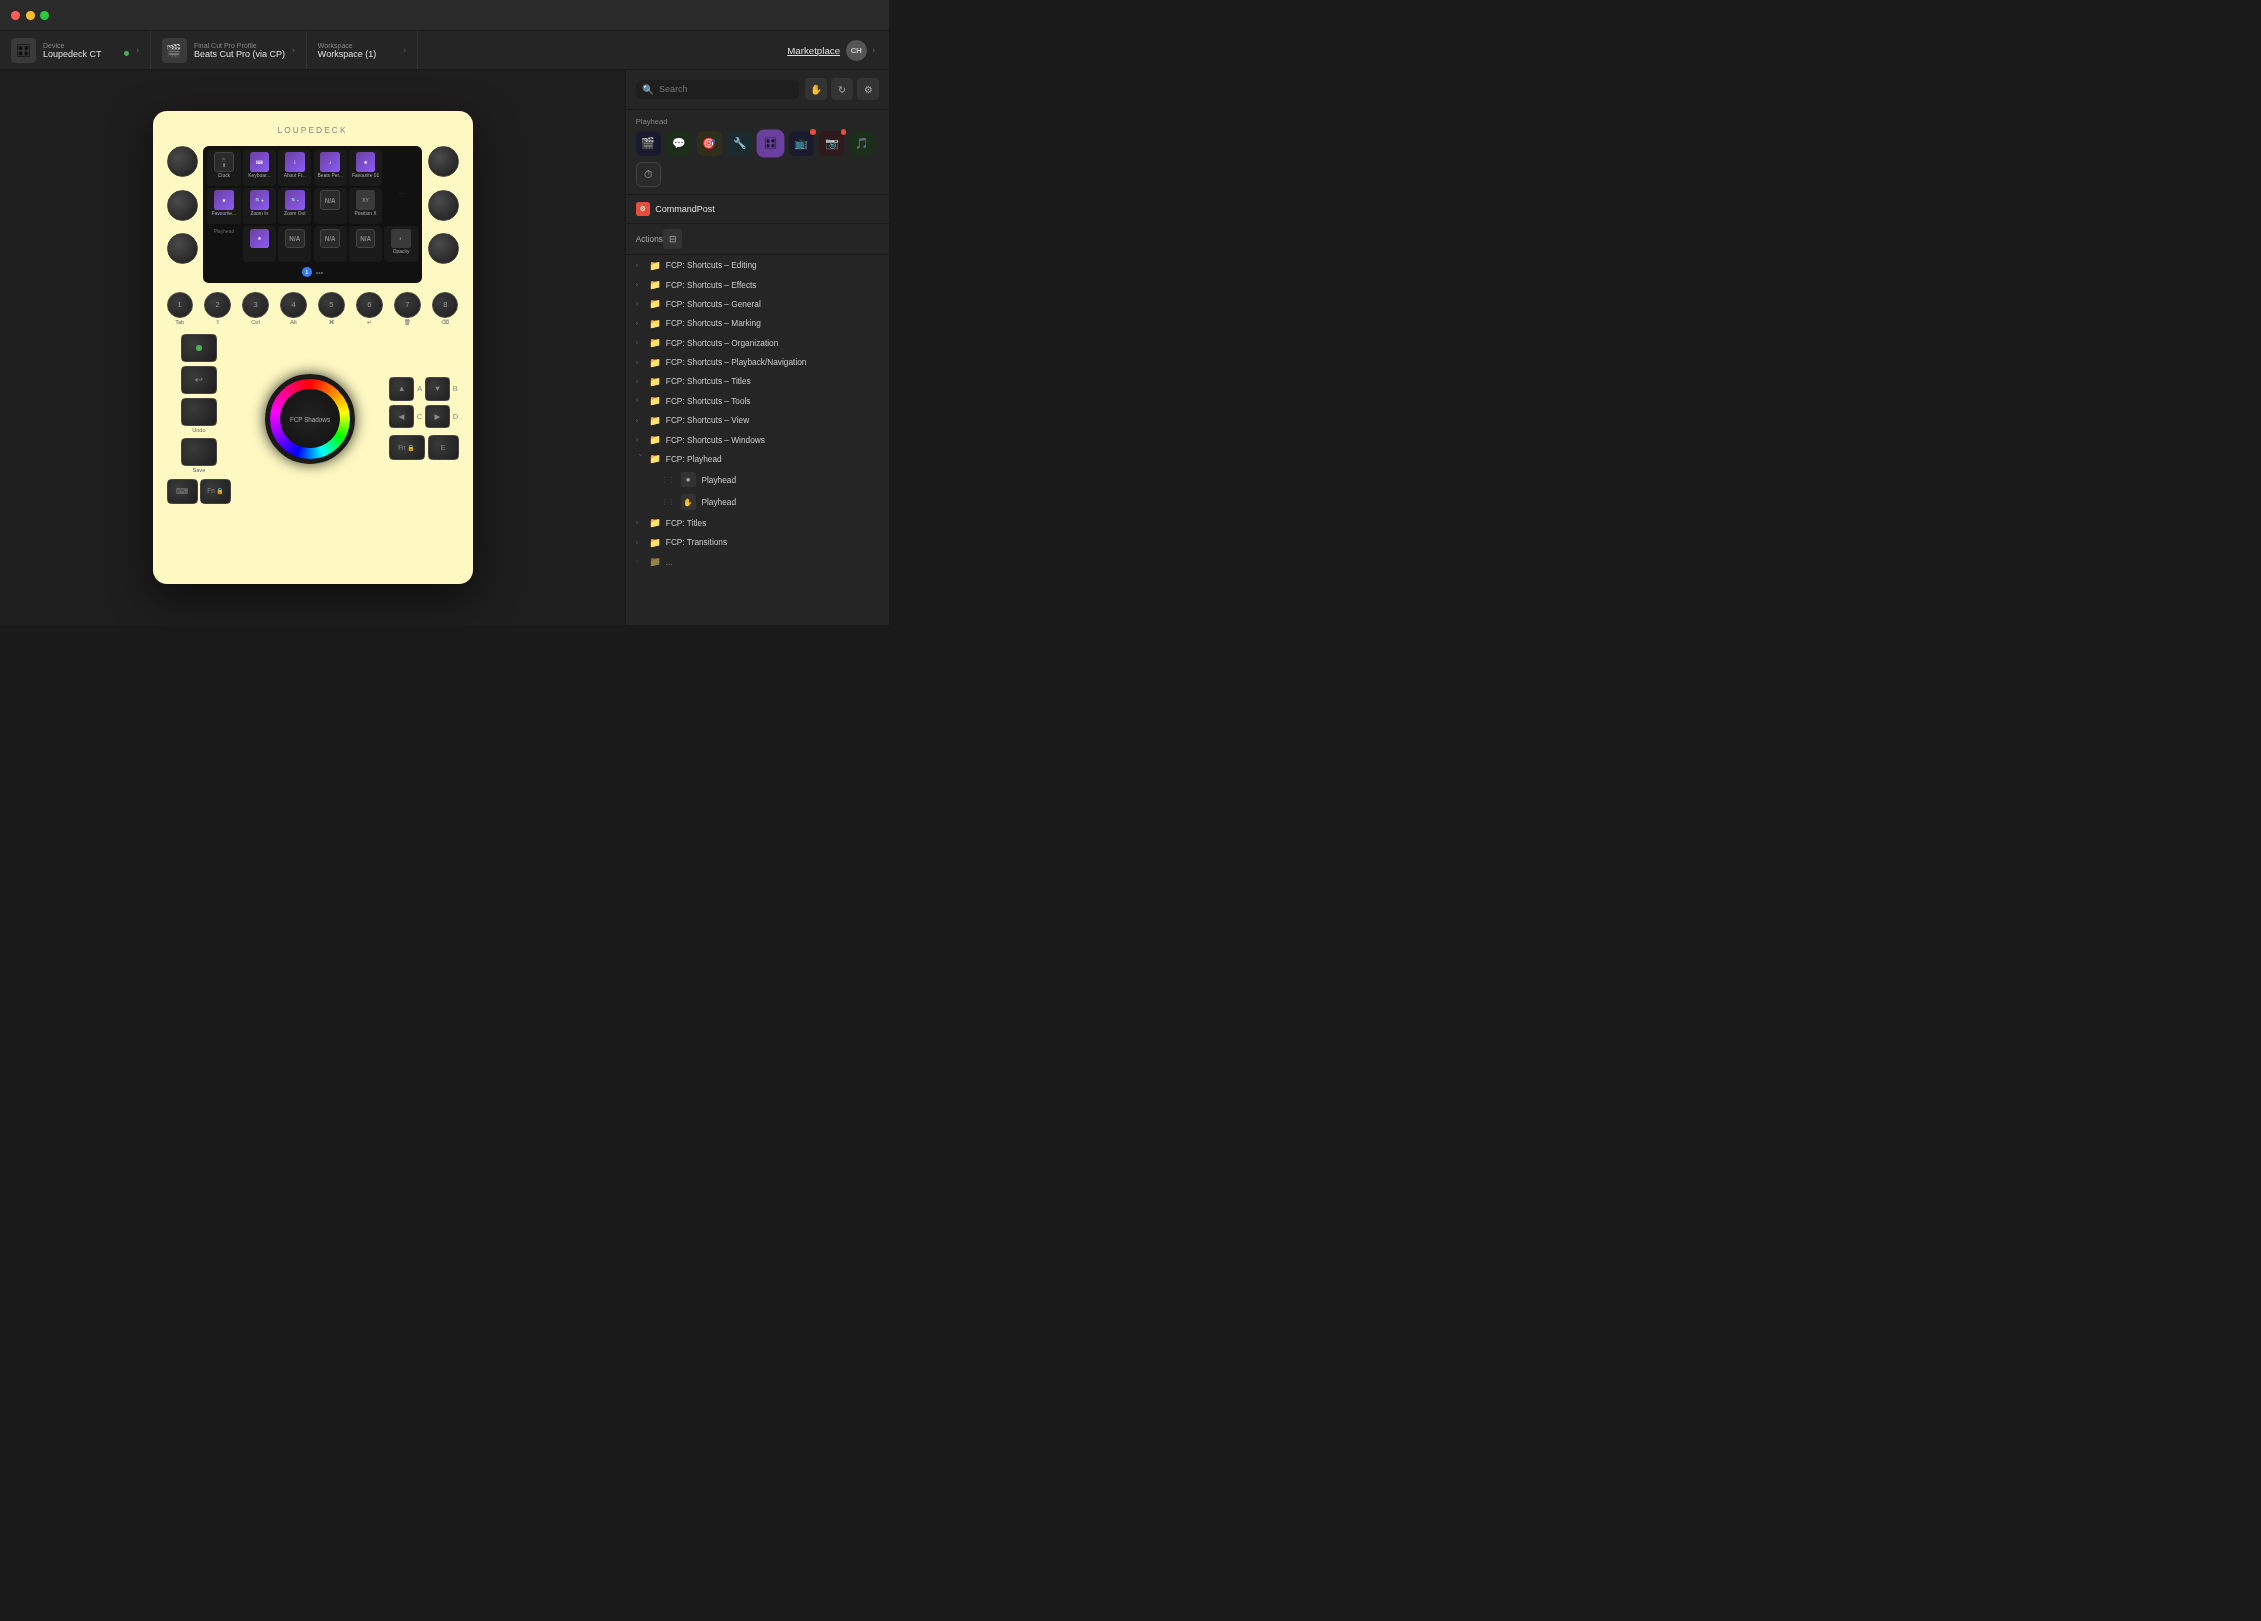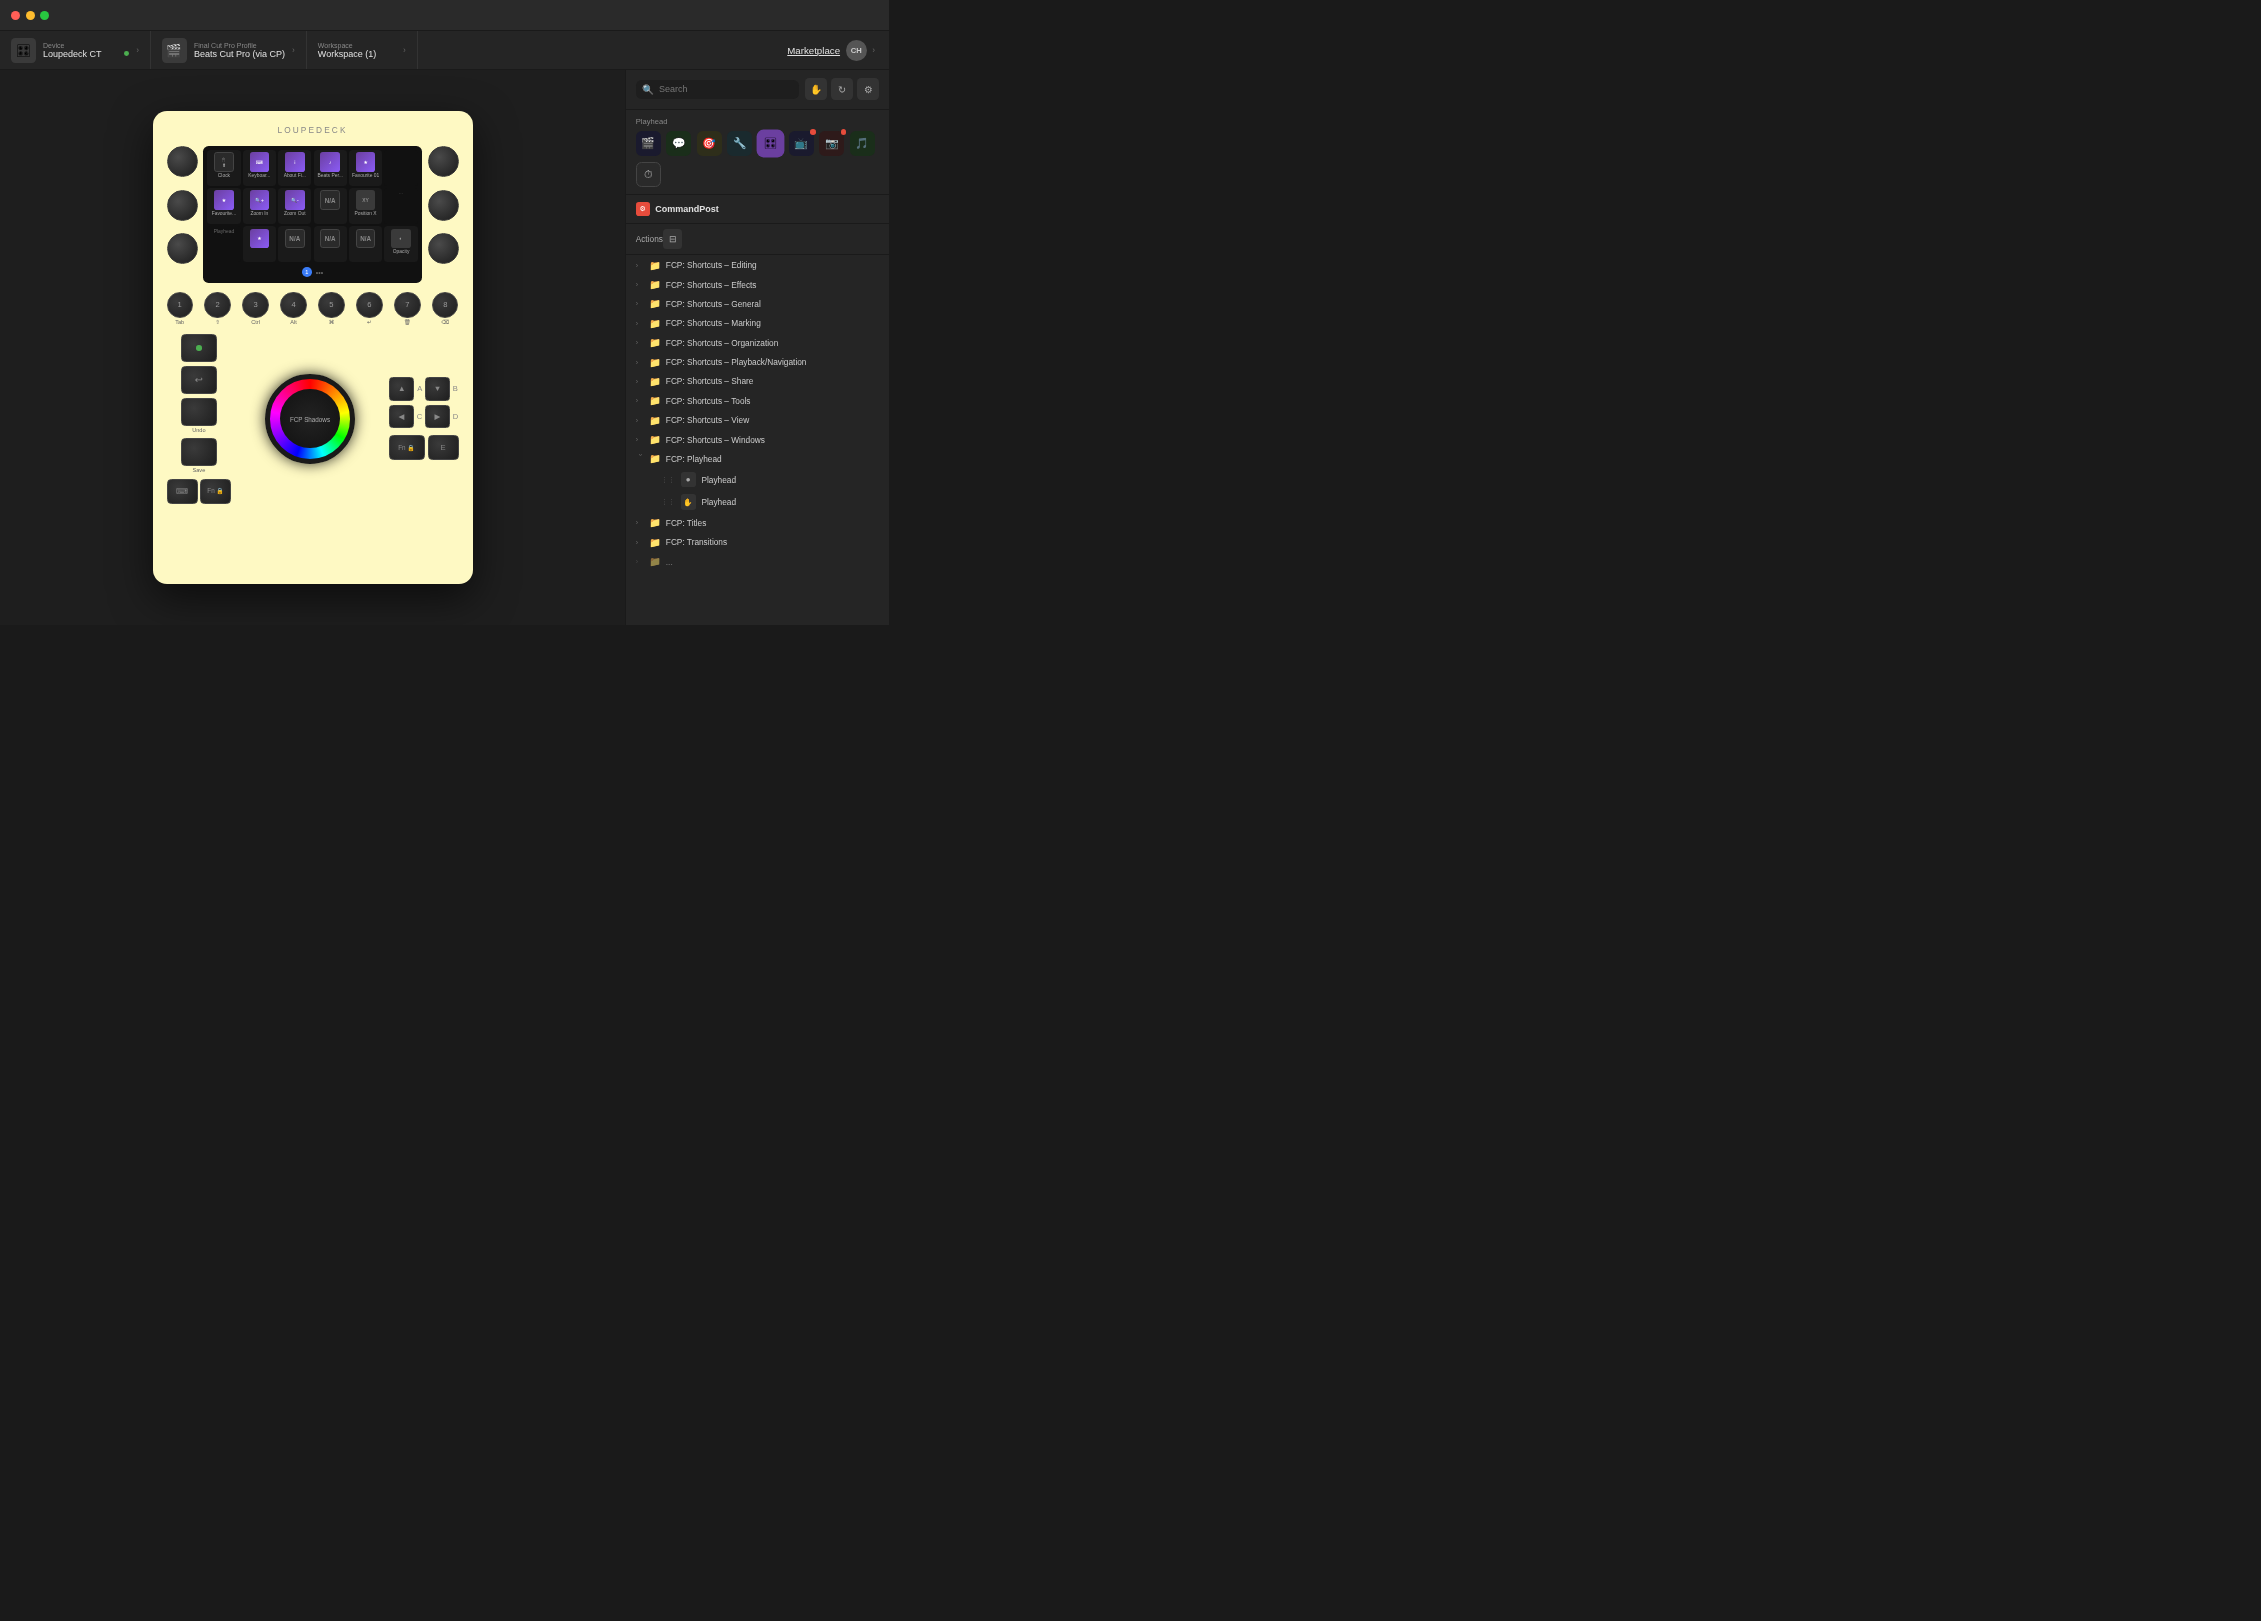--- a/index.html
+++ b/index.html
@@ -502,21 +502,21 @@
       background: #e74c3c;
       display: flex;
       align-items: center;
       justify-content: center;
       font-size: 7px;
       color: white;
     }
     .commandpost-label {
       font-size: 9px;
       color: #e0e0e0;
-      font-weight: 700;
+      font-weight: 400;
     }
 
     .actions-header {
       display: flex;
       align-items: center;
       padding: 5.6px 9.7px;
       border-bottom: 0.7px solid #1a1a1a;
     }
     .actions-title {
       font-size: 8.3px;
@@ -959,21 +959,21 @@
 
       <div class="tree-item">
         <span class="tree-chevron">›</span>
         <span class="tree-folder-icon">📁</span>
         <span class="tree-item-label">FCP: Shortcuts – Playback/Navigation</span>
       </div>
 
       <div class="tree-item">
         <span class="tree-chevron">›</span>
         <span class="tree-folder-icon">📁</span>
-        <span class="tree-item-label">FCP: Shortcuts – Share</span>
+        <span class="tree-item-label">FCP: Shortcuts – Titles</span>
       </div>
 
       <div class="tree-item">
         <span class="tree-chevron">›</span>
         <span class="tree-folder-icon">📁</span>
         <span class="tree-item-label">FCP: Shortcuts – Tools</span>
       </div>
 
       <div class="tree-item">
         <span class="tree-chevron">›</span>

